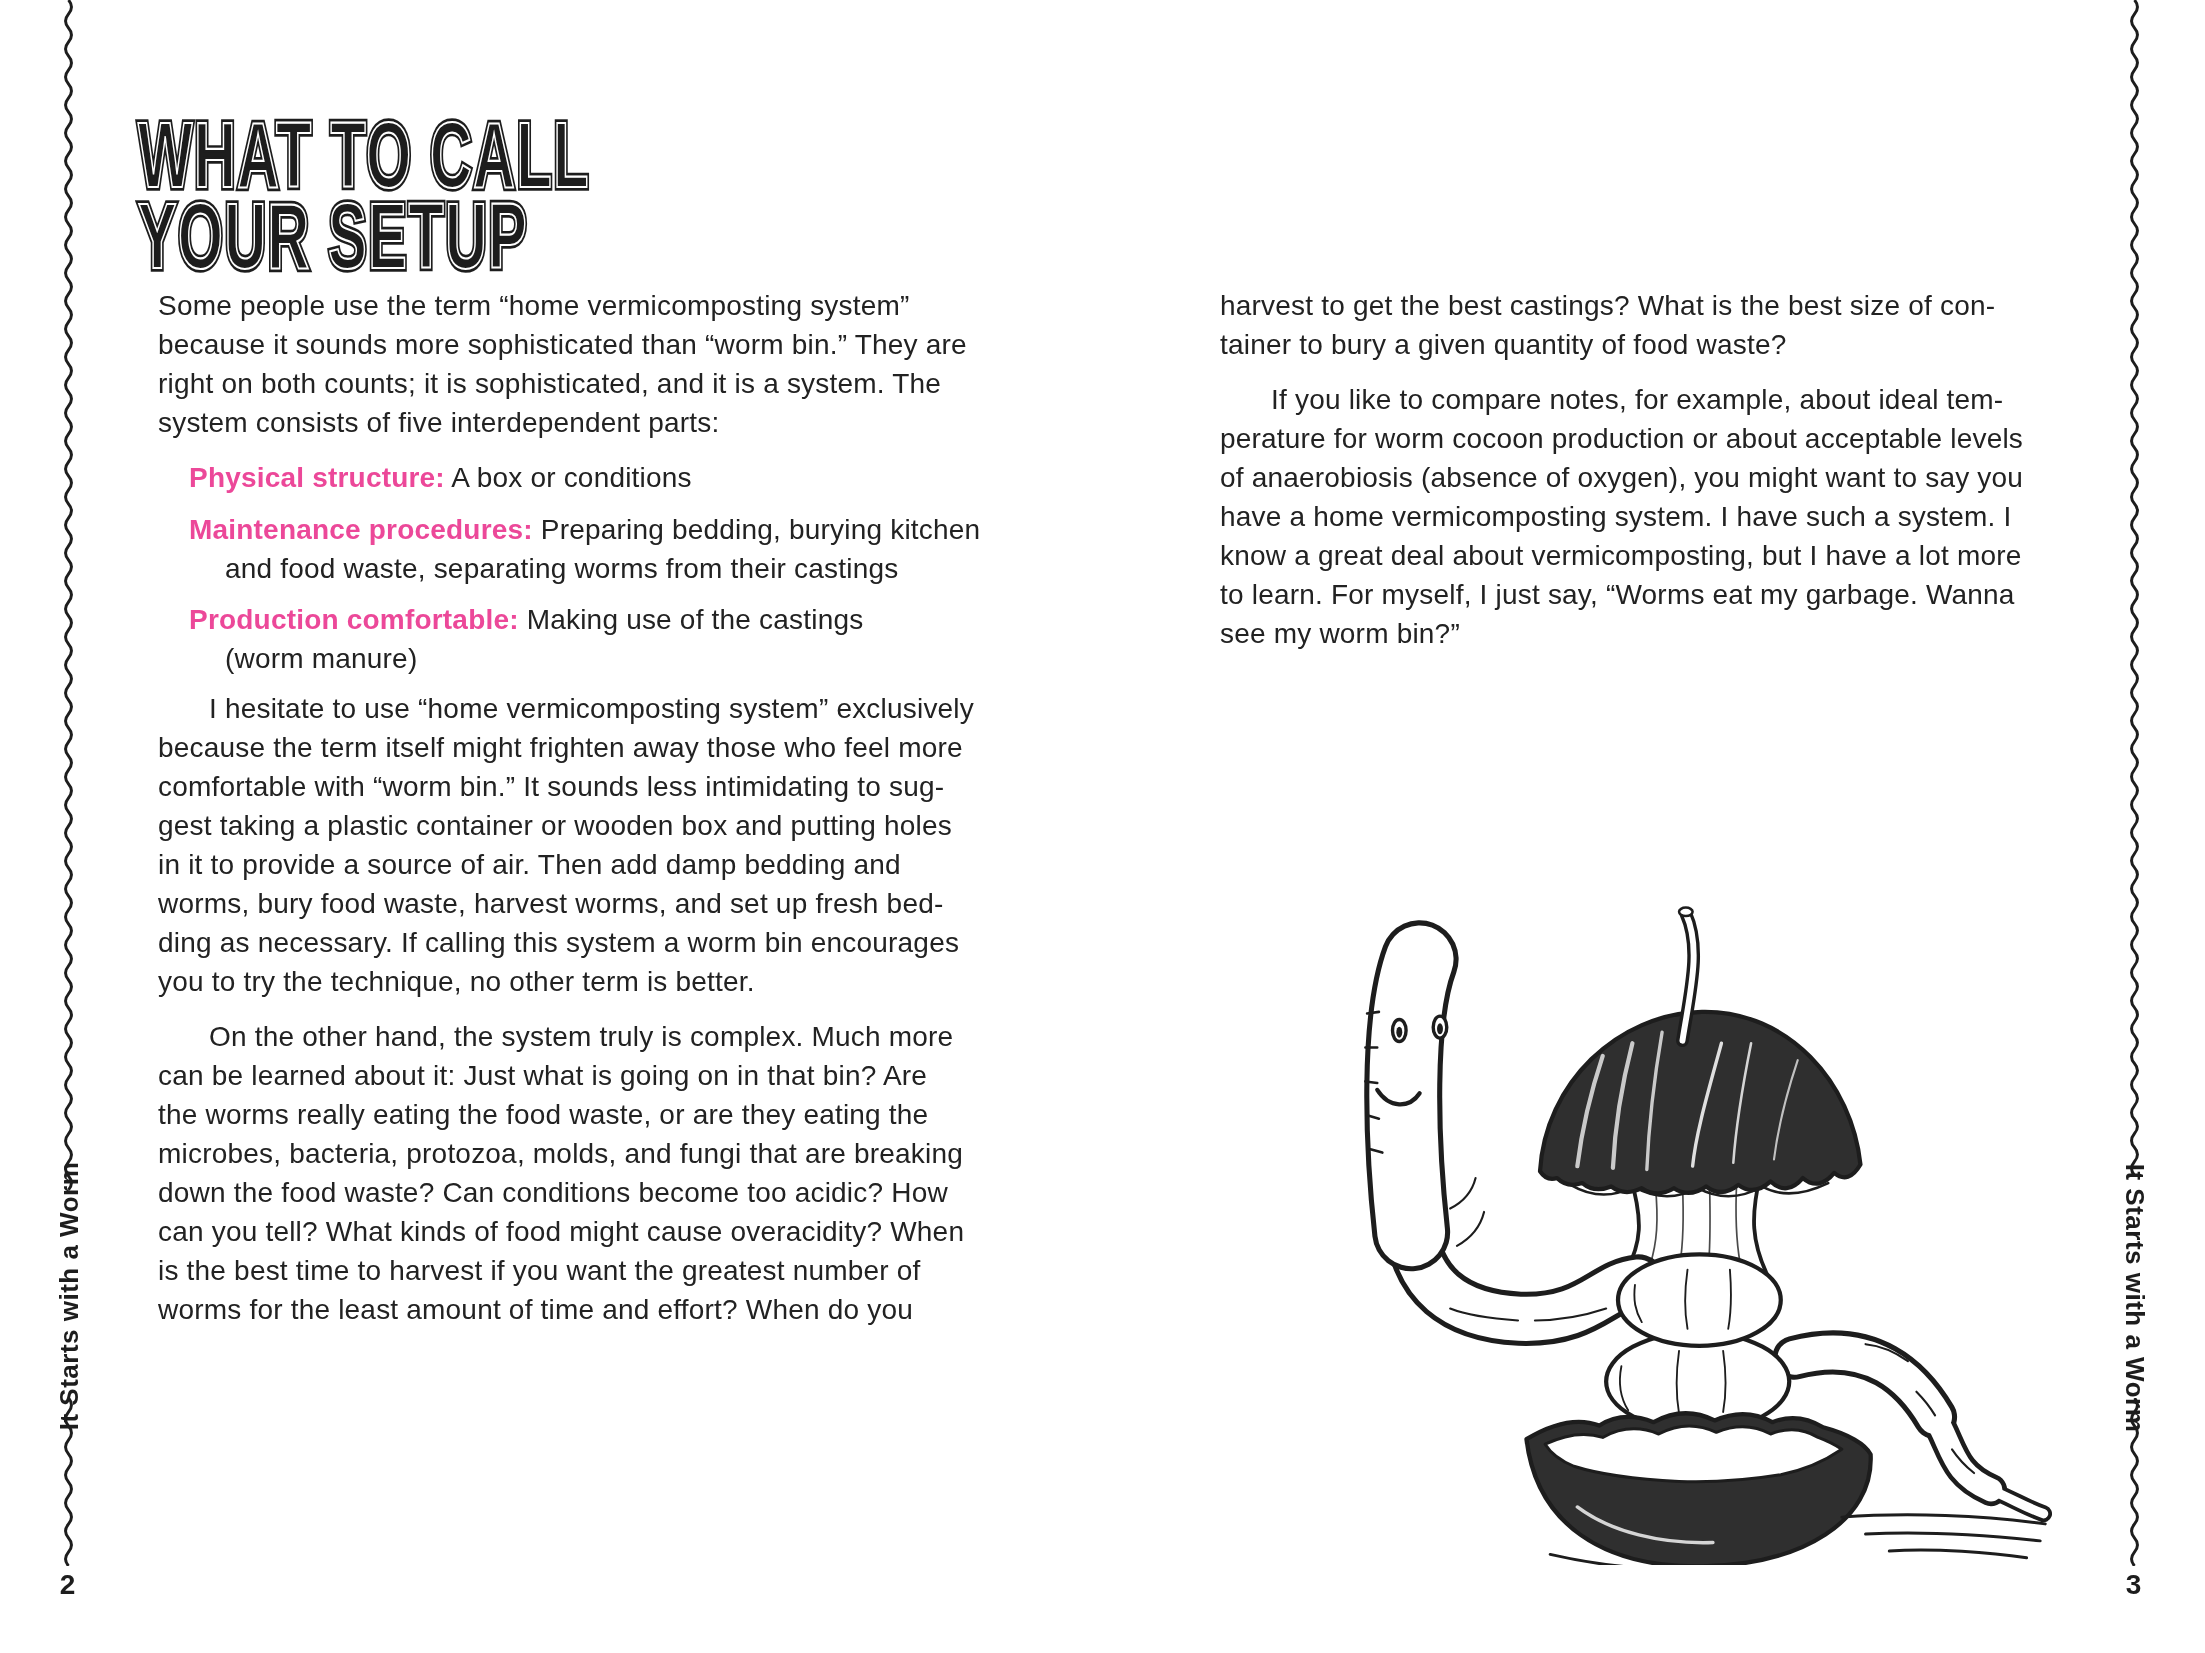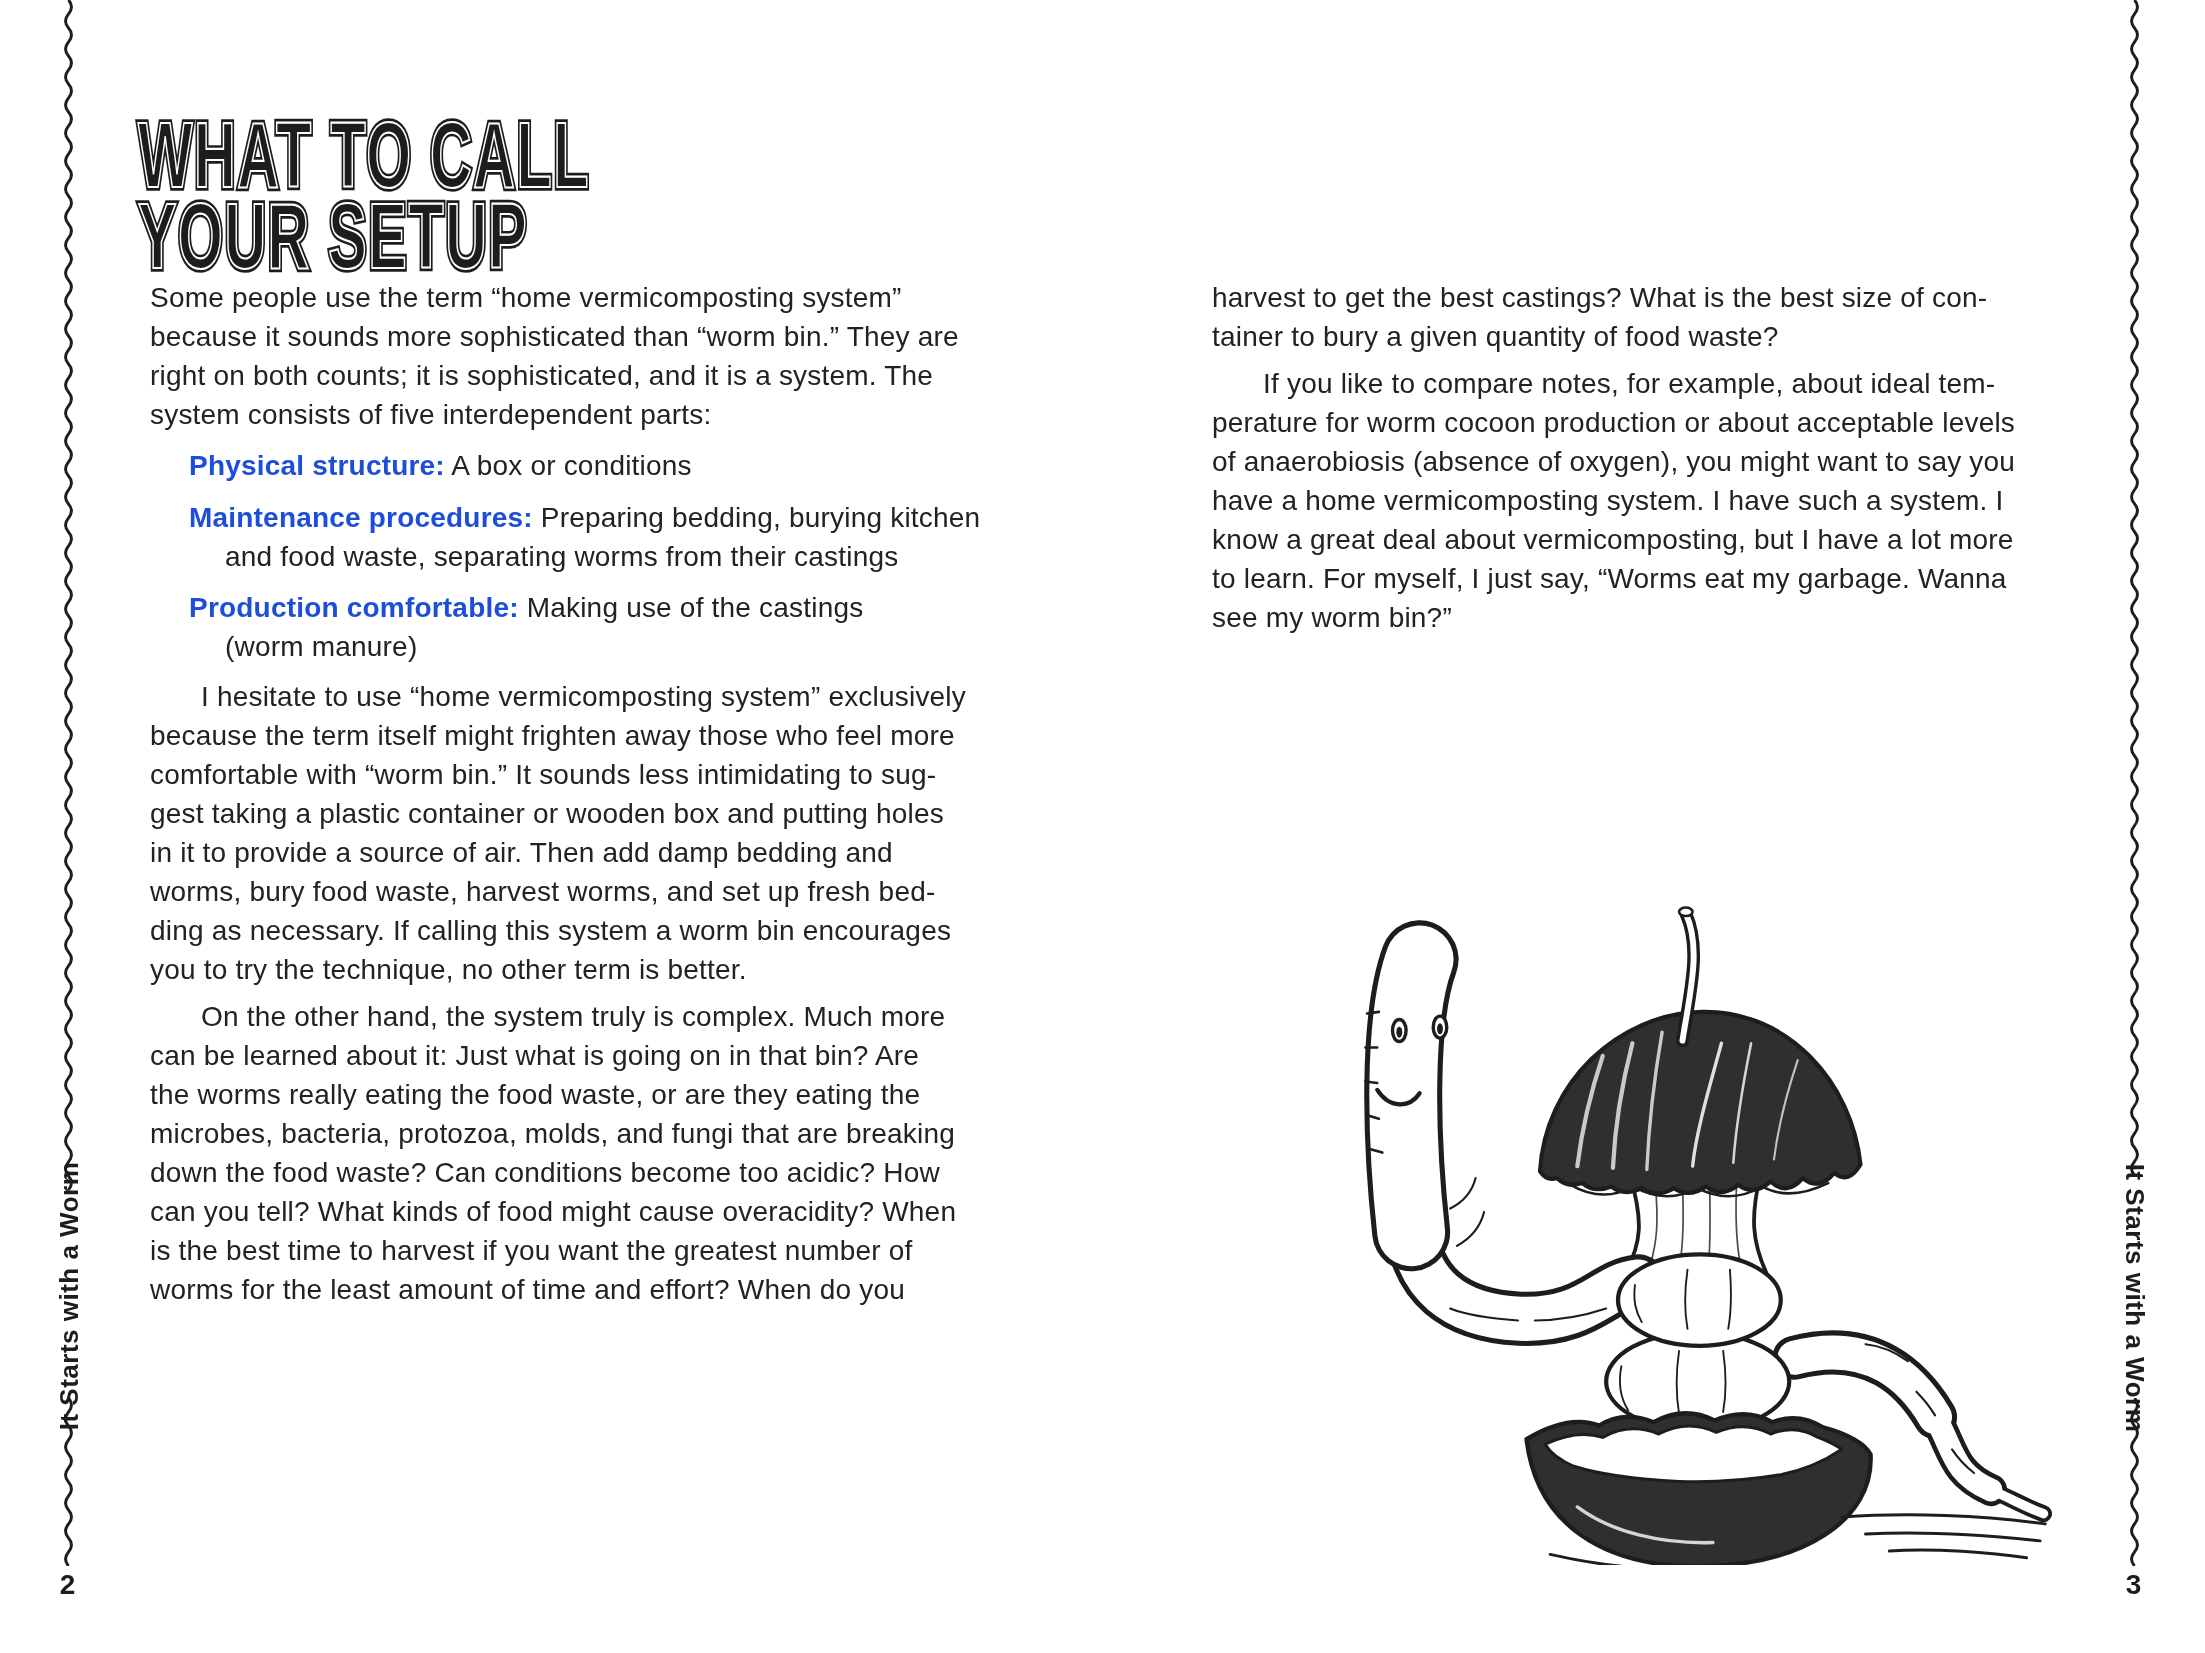--- a/index.html
+++ b/index.html
@@ -25,27 +25,27 @@
   
   .title-block{position:absolute;left:138px;top:115px;transform:scaleX(0.62);transform-origin:left top;}
   .title-line{position:relative;height:81px;line-height:81px;font-size:93px;font-weight:700;letter-spacing:2.5px;white-space:nowrap;}
   .title-line .t-base{color:#1d1d1d;-webkit-text-stroke:7.6px #1d1d1d;}
   .title-line .t-pin{position:absolute;left:0;top:0;color:transparent;-webkit-text-stroke:2.2px #ffffff;}
   
   .col{position:absolute;top:270px;width:861px;font-size:28px;line-height:39px;letter-spacing:0.2px;color:#222;}
   .col.left-col{left:142px;}
   .col.right-col{left:1204px;}
   .lines{white-space:pre-line;}
-  p{margin:8px;}
+  p{margin:16px;}
   .indent{text-indent:51px;}
   .para2{margin-top:0;}
   ul.parts-list{list-style:none;margin:12px 0 10.2px 47px;padding:0;}
   ul.parts-list li{padding-left:36px;text-indent:-36px;margin-bottom:12.7px;}
   ul.parts-list li:last-child{margin-bottom:0;}
-  .li-label{font-weight:700;color:#1d4ed8;}
+  .li-label{font-weight:700;color:#ec4899;}
   
   .illustration{position:absolute;left:1323px;top:886px;width:746px;height:679px;}
 </style>
 </head>
 <body>
 
 <svg class="rail" style="left:60px;top:0;" width="17" height="1198" viewBox="0 0 20 1412">
   <path fill="none" stroke="#1d1d1d" stroke-width="3.4" d="M10 0 Q17 8 10 16.5 T 10 33 T 10 49.5 T 10 66 T 10 82.5 T 10 99 T 10 115.5 T 10 132 T 10 148.5 T 10 165 T 10 181.5 T 10 198 T 10 214.5 T 10 231 T 10 247.5 T 10 264 T 10 280.5 T 10 297 T 10 313.5 T 10 330 T 10 346.5 T 10 363 T 10 379.5 T 10 396 T 10 412.5 T 10 429 T 10 445.5 T 10 462 T 10 478.5 T 10 495 T 10 511.5 T 10 528 T 10 544.5 T 10 561 T 10 577.5 T 10 594 T 10 610.5 T 10 627 T 10 643.5 T 10 660 T 10 676.5 T 10 693 T 10 709.5 T 10 726 T 10 742.5 T 10 759 T 10 775.5 T 10 792 T 10 808.5 T 10 825 T 10 841.5 T 10 858 T 10 874.5 T 10 891 T 10 907.5 T 10 924 T 10 940.5 T 10 957 T 10 973.5 T 10 990 T 10 1006.5 T 10 1023 T 10 1039.5 T 10 1056 T 10 1072.5 T 10 1089 T 10 1105.5 T 10 1122 T 10 1138.5 T 10 1155 T 10 1171.5 T 10 1188 T 10 1204.5 T 10 1221 T 10 1237.5 T 10 1254 T 10 1270.5 T 10 1287 T 10 1303.5 T 10 1320 T 10 1336.5 T 10 1353 T 10 1369.5 T 10 1386 T 10 1402.5"></path>
 </svg>
 <div class="side-label left">It Starts with a Worm</div>

